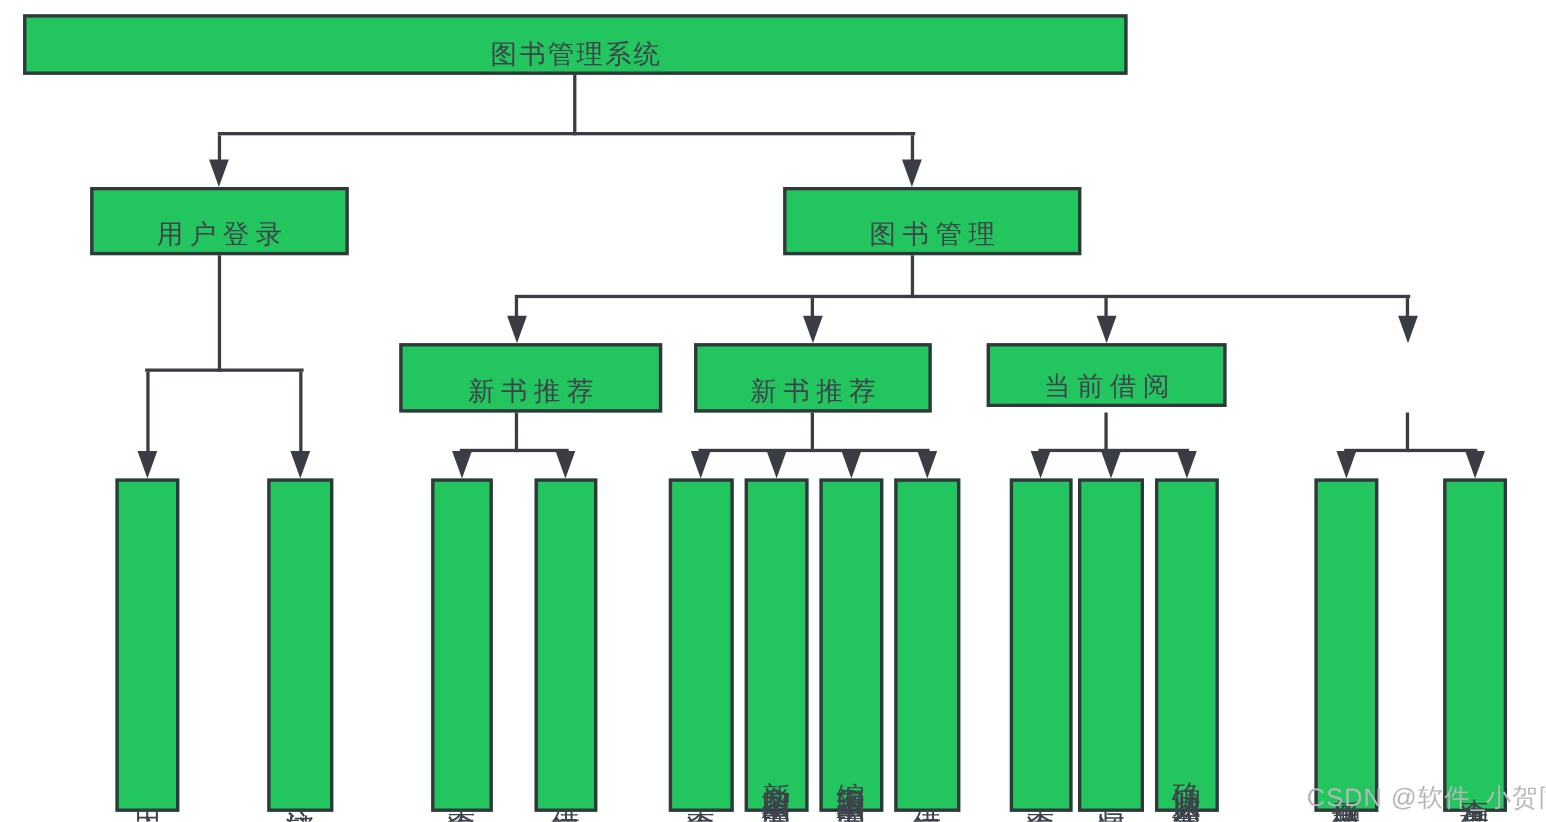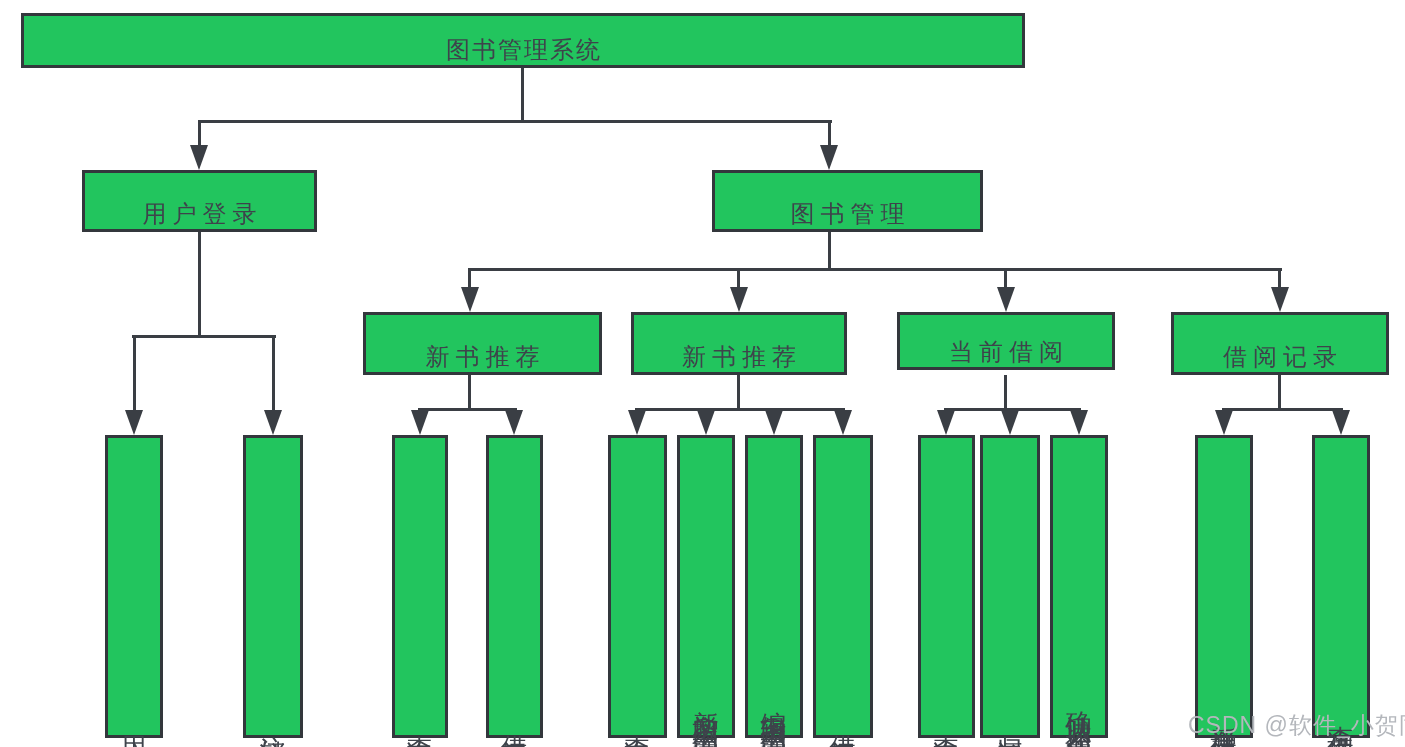--- a/index.html
+++ b/index.html
@@ -122,23 +122,20 @@
 
   <div class="node h" style="left:363px;top:312px;width:239px;height:63px">
     <span class="lbl">新书推荐</span>
   </div>
   <div class="node h" style="left:631px;top:312px;width:216px;height:63px">
     <span class="lbl">新书推荐</span>
   </div>
   <div class="node h" style="left:897px;top:312px;width:218px;height:58px">
     <span class="lbl">当前借阅</span>
   </div>
-  <div class="node h" style="left:1171px;top:312px;width:218px;height:63px">
-    <span class="lbl">借阅记录</span>
-  </div>
 
   <div class="node v" style="left:105px;top:435px;width:58px;height:303px">
     <span class="lbl">用户登录</span>
   </div>
   <div class="node v" style="left:243px;top:435px;width:60px;height:303px">
     <span class="lbl">注销登录</span>
   </div>
   <div class="node v" style="left:392px;top:435px;width:56px;height:303px">
     <span class="lbl">查询图书</span>
   </div>

